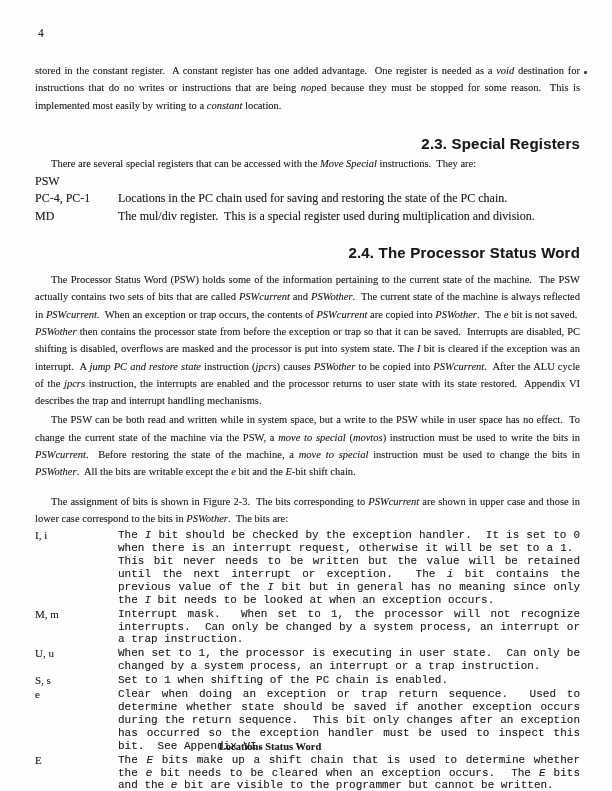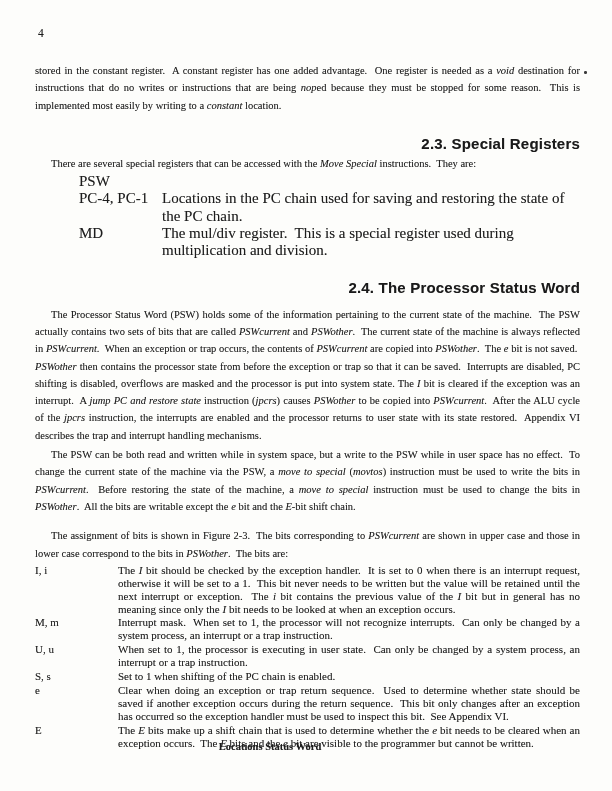--- a/index.html
+++ b/index.html
@@ -36,27 +36,27 @@
     letter-spacing:0.2px;
     margin:0;
     color:#1a1a1a;
     text-align:right;
   }
   .h23 { margin-top:20px; margin-bottom:2px; }
   .h24 { margin-top:18px; margin-bottom:9px; }
   .mb2 { margin-bottom:2px; }
   .mb4 { margin-bottom:12px; }
   .reglist { margin-top:1px; }
-  .reg-row { display:flex; font-size:15px; line-height:17.3px;margin-left:44px; }
+  .reg-row { display:flex; font-size:12px; line-height:17.3px; }
   .reg-term { width:83px; flex:none; }
   .reg-desc { flex:1; text-align:left; }
   .bitslist { margin-top:2px; }
   .bit-row { display:flex; font-size:11px; line-height:12.9px; margin-bottom:1px; }
   .bit-term { width:83px; flex:none; }
-  .bit-desc { flex:1; text-align:justify; }
+  .bit-desc { flex:1; text-align:justify;font-family:Liberation Mono, monospace; }
   .footer {
     position:absolute;
     top:741px; left:270px;
     transform:translateX(-50%);
     font-size:10.5px;
     font-weight:700;
     white-space:nowrap;
   }
   .speck {
     position:absolute;

